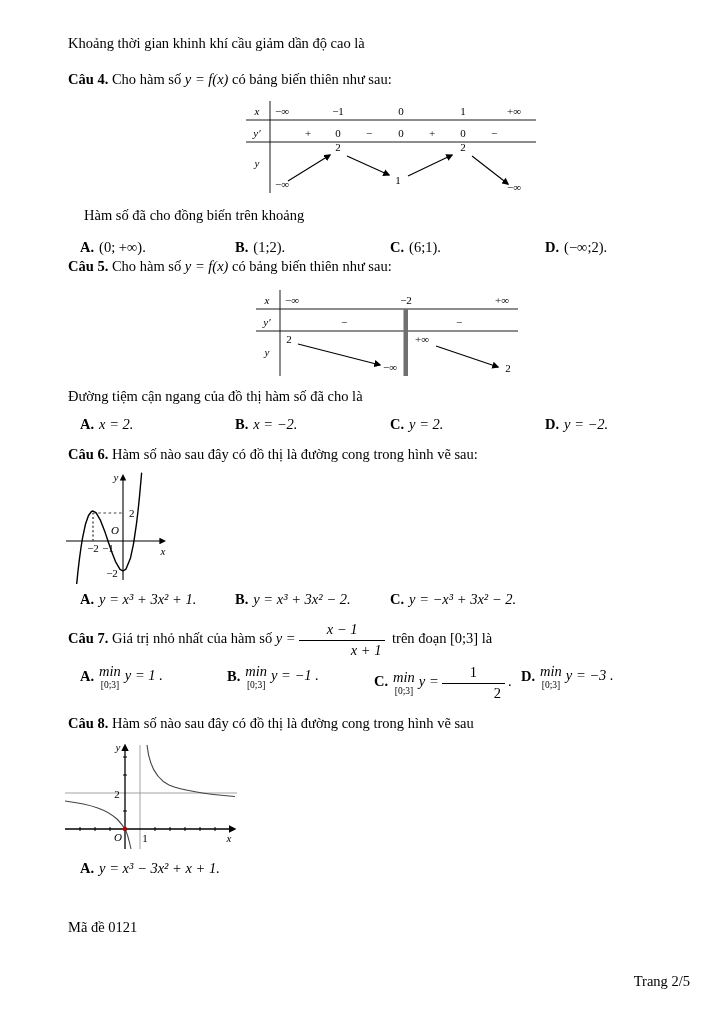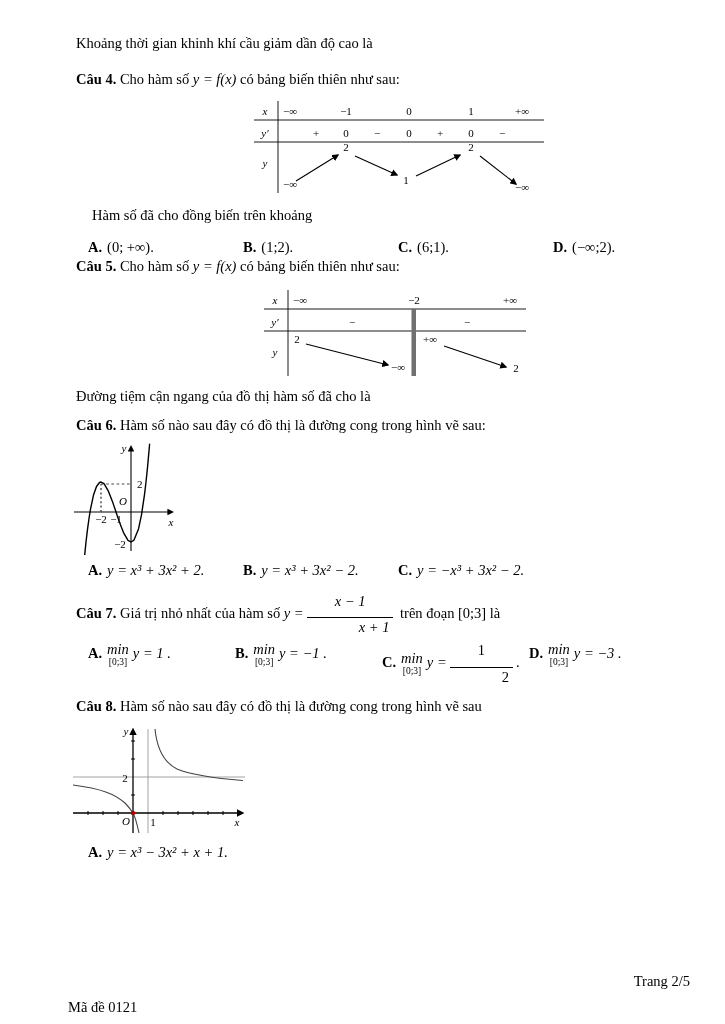--- a/index.html
+++ b/index.html
@@ -1,45 +1,45 @@
 <!DOCTYPE html>
 <html><head>
 <meta charset="utf-8">
 <style>
   html,body{margin:0;padding:0;}
   body{
     width:725px;height:1024px;position:relative;overflow:hidden;
     background:#ffffff;color:#000;
     font-family:"Liberation Serif", serif;font-size:14.5px;line-height:1.35;
   }
-  .content{position:absolute;left:76px;top:34px;width:600px;}
+  .content{position:absolute;left:68px;top:34px;width:600px;}
   .mathit{font-style:italic;}
   .qhead{}
   .ql{font-weight:bold;}
   .opts{display:flex;margin-left:12px;margin-top:13px;align-items:flex-start;}
   .opt{width:155px;}
   .opt:last-child{width:auto;}
   .L{font-weight:bold;margin-right:5px;}
   .tbl1{margin:12px 0 0 178px;display:block;}
   .tbl2{margin:13px 0 0 188px;display:block;}
   .sub1{margin-top:13px;padding-left:16px;}
   .sub2{margin-top:11px;}
   .g6{margin:4px 0 0 -5px;display:block;}
   .g8{margin:8px 0 0 -5px;display:block;}
   svg text{font-family:"Liberation Serif", serif;font-size:11px;fill:#000;}
   svg .it{font-style:italic;}
   .frac{display:inline-block;vertical-align:middle;text-align:center;line-height:1.15;margin:0 3px;}
-  .fn{display:block;border-bottom:1px solid #000;padding:0 4px 8px;}
+  .fn{display:block;border-bottom:1px solid #000;padding:0 4px 2px;}
   .fd{display:block;padding:1px 4px 0;margin-left:48px;}
   .munder{display:inline-block;text-align:center;vertical-align:middle;line-height:1;margin-right:4px;}
   .mo{display:block;font-style:italic;}
   .msub{display:block;font-size:9.5px;margin-top:2px;}
   .q7o .opt{width:155px;}
   .opts8 .opt{width:310px;}
-  .footer-l{position:absolute;left:68px;top:998px;}
+  .footer-l{position:absolute;left:68px;top:918px;}
   .footer-r{position:absolute;right:35px;top:972px;}
 </style>
 </head>
 <body>
 
 <div class="content">
 
   <div class="qtext">Khoảng thời gian khinh khí cầu giảm dần độ cao là</div>
 
   <div class="qhead" style="margin-top:16px;">
@@ -119,20 +119,26 @@
     <text x="11" y="66" text-anchor="middle" class="it">y</text>
     <text x="33" y="53" text-anchor="middle">2</text>
     <text x="134" y="81" text-anchor="middle">−∞</text>
     <text x="166" y="53" text-anchor="middle">+∞</text>
     <text x="252" y="82" text-anchor="middle">2</text>
     <line x1="42" y1="54" x2="124" y2="75" stroke="#000" stroke-width="1.1" marker-end="url(#a2)"></line>
     <line x1="180" y1="56" x2="242" y2="77" stroke="#000" stroke-width="1.1" marker-end="url(#a2)"></line>
   </svg>
 
   <div class="sub2">Đường tiệm cận ngang của đồ thị hàm số đã cho là</div>
+  <div class="opts" style="margin-top:9px;">
+    <div class="opt"><span class="L">A.</span><span class="mathit">x = 2.</span></div>
+    <div class="opt"><span class="L">B.</span><span class="mathit">x = −2.</span></div>
+    <div class="opt"><span class="L">C.</span><span class="mathit">y = 2.</span></div>
+    <div class="opt"><span class="L">D.</span><span class="mathit">y = −2.</span></div>
+  </div>
 
   <div class="qhead" style="margin-top:10px;">
     <span class="ql">Câu 6.</span>
     <span>Hàm số nào sau đây có đồ thị là đường cong trong hình vẽ sau:</span>
   </div>
 
   <svg class="g6" width="112" height="115" viewBox="0 0 112 115">
     <defs>
       <marker id="a3" viewBox="0 0 10 10" refX="7" refY="5" markerWidth="6" markerHeight="6" orient="auto-start-reverse">
           <path d="M0,0 L10,5 L0,10 z" fill="#000"></path>
@@ -146,21 +152,21 @@
     <text x="53" y="12" class="it" text-anchor="middle">y</text>
     <text x="100" y="86" class="it" text-anchor="middle">x</text>
     <text x="52" y="65" class="it" text-anchor="middle">O</text>
     <text x="66" y="48">2</text>
     <text x="30" y="83" text-anchor="middle">−2</text>
     <text x="45" y="83" text-anchor="middle">−1</text>
     <text x="49" y="108" text-anchor="middle">−2</text>
   </svg>
 
   <div class="opts" style="margin-top:6px;">
-    <div class="opt"><span class="L">A.</span><span class="mathit">y = x³ + 3x² + 2.</span></div>
+    <div class="opt"><span class="L">A.</span><span class="mathit">y = x³ + 3x² + 1.</span></div>
     <div class="opt"><span class="L">B.</span><span class="mathit">y = x³ + 3x² − 2.</span></div>
     <div class="opt"><span class="L">C.</span><span class="mathit">y = −x³ + 3x² − 2.</span></div>
   </div>
 
   <div class="qhead" style="margin-top:12px;">
     <span class="ql">Câu 7.</span>
     <span>Giá trị nhỏ nhất của hàm số</span>
     <span class="mathit">y =</span><span class="frac mathit"><span class="fn">x − 1</span><span class="fd">x + 1</span></span>
     <span>trên đoạn</span>
     <span>[0;3]</span>

